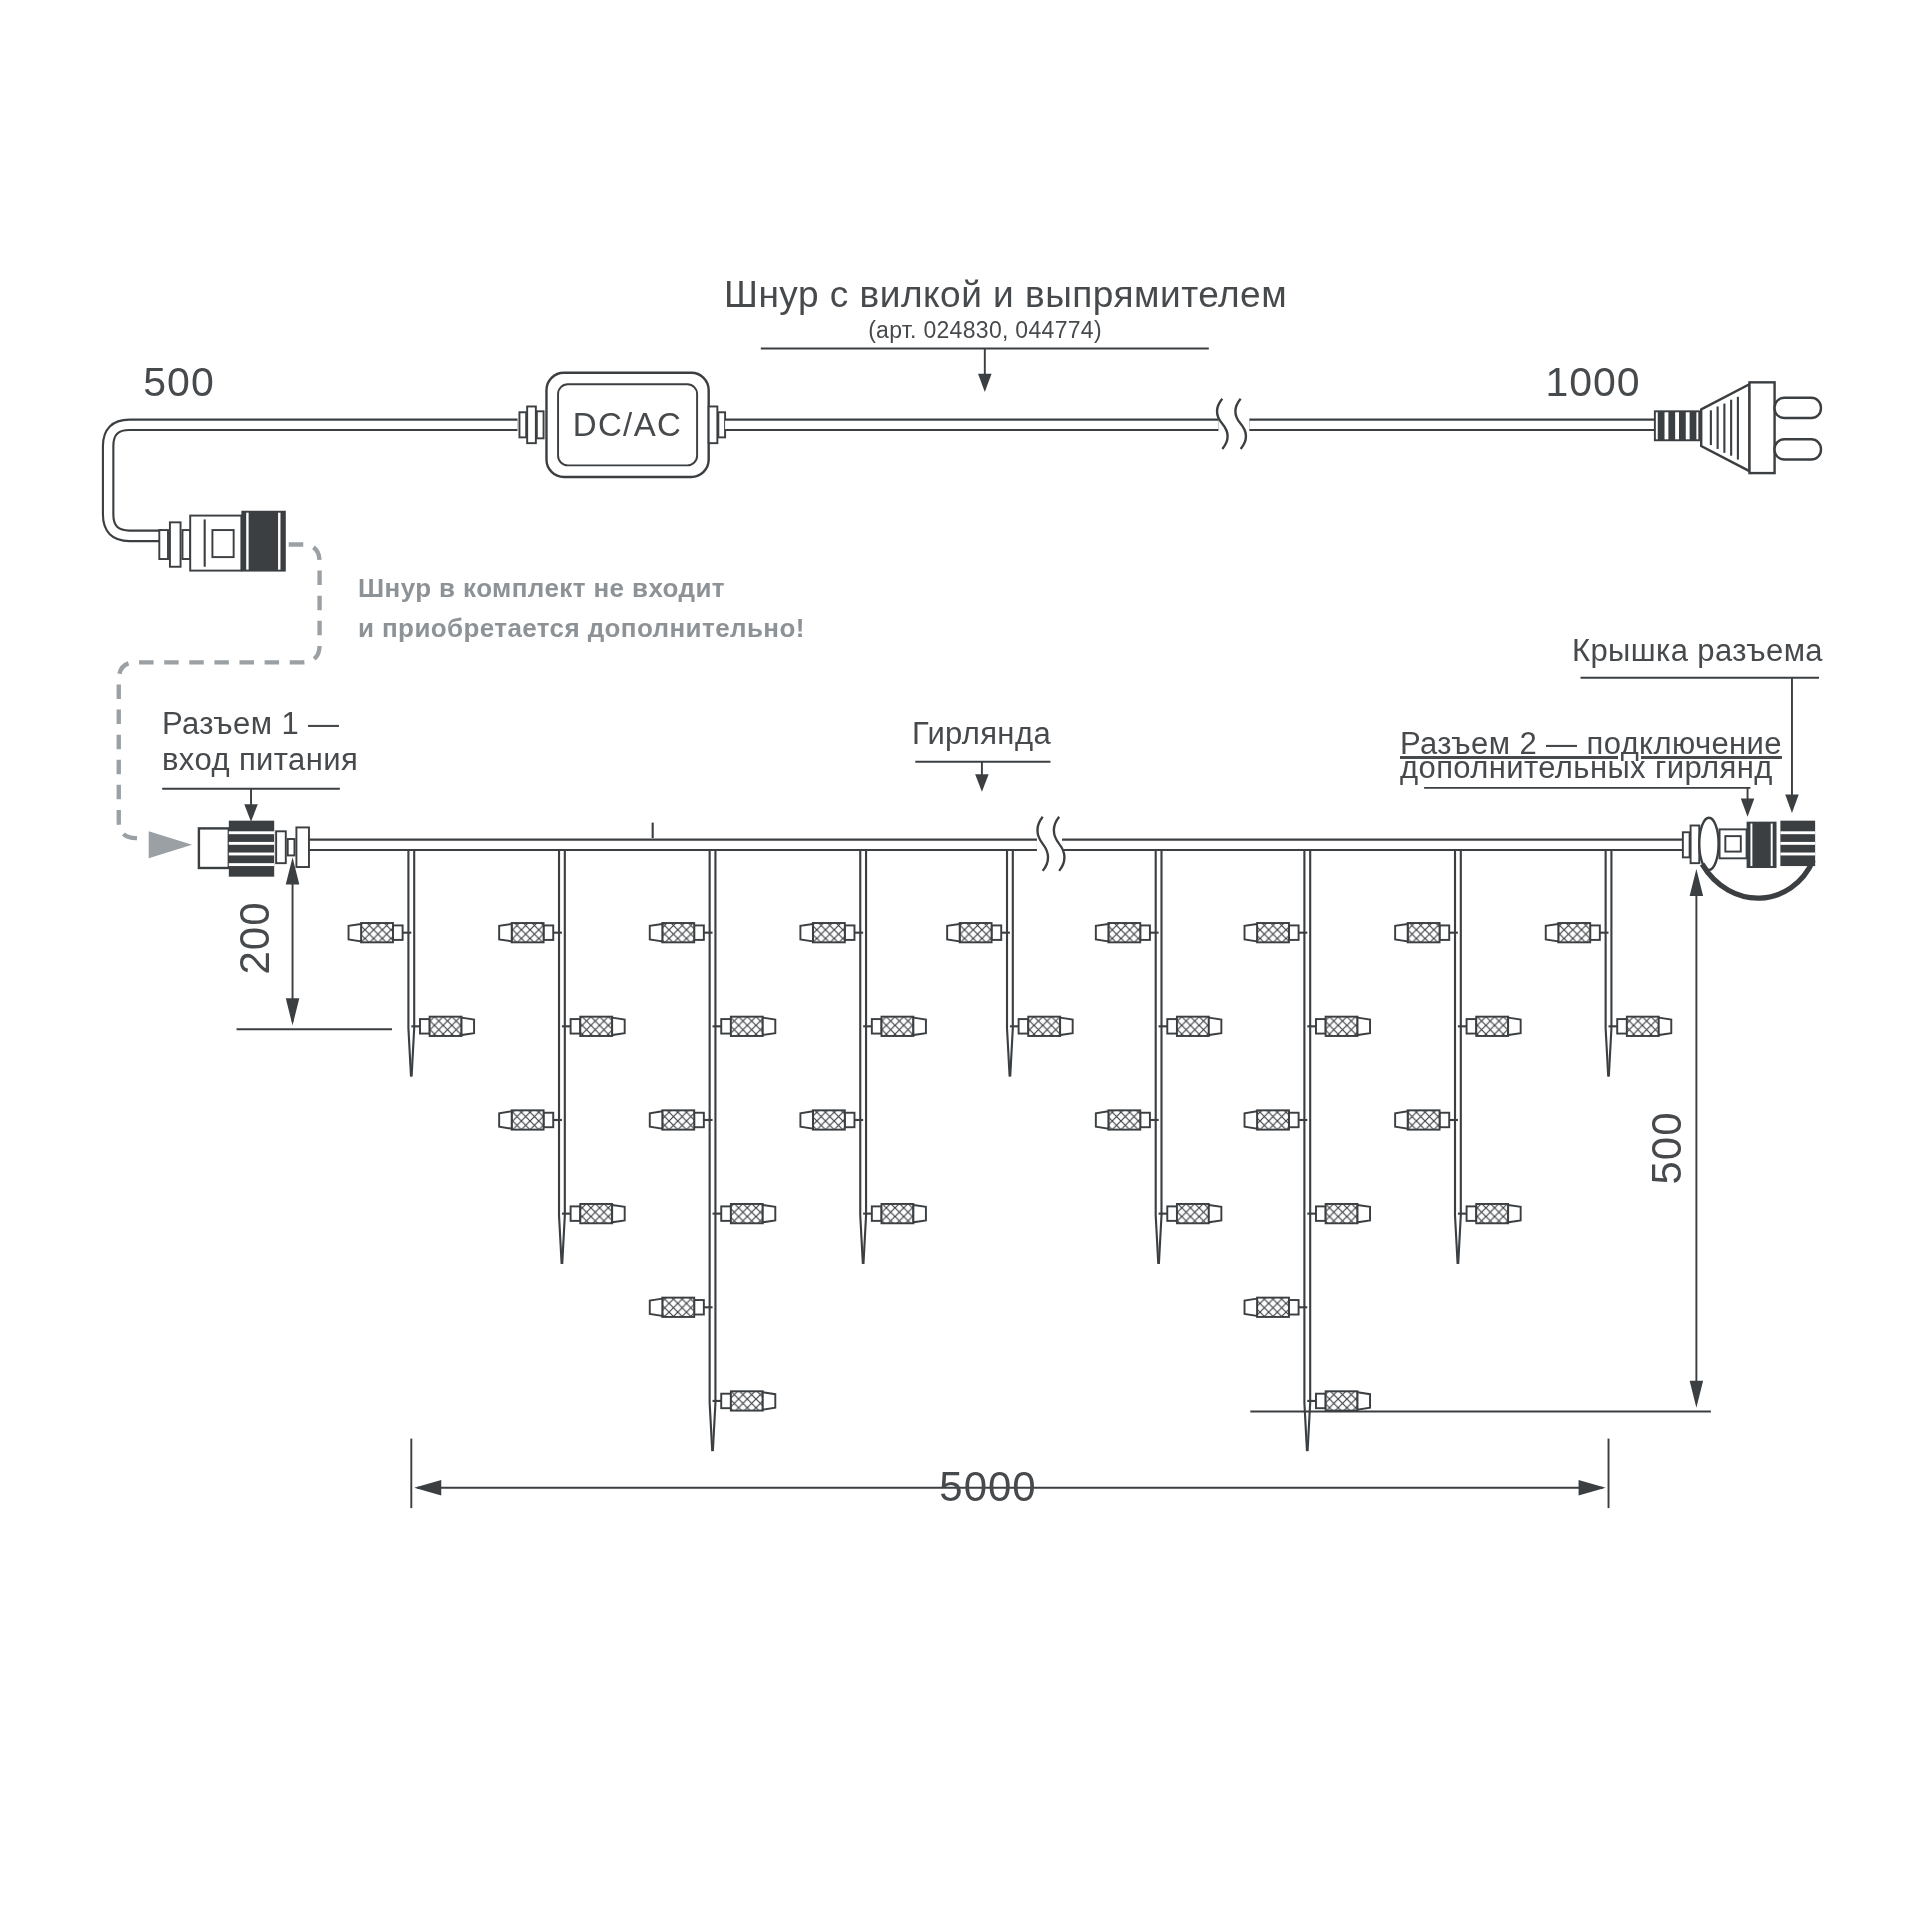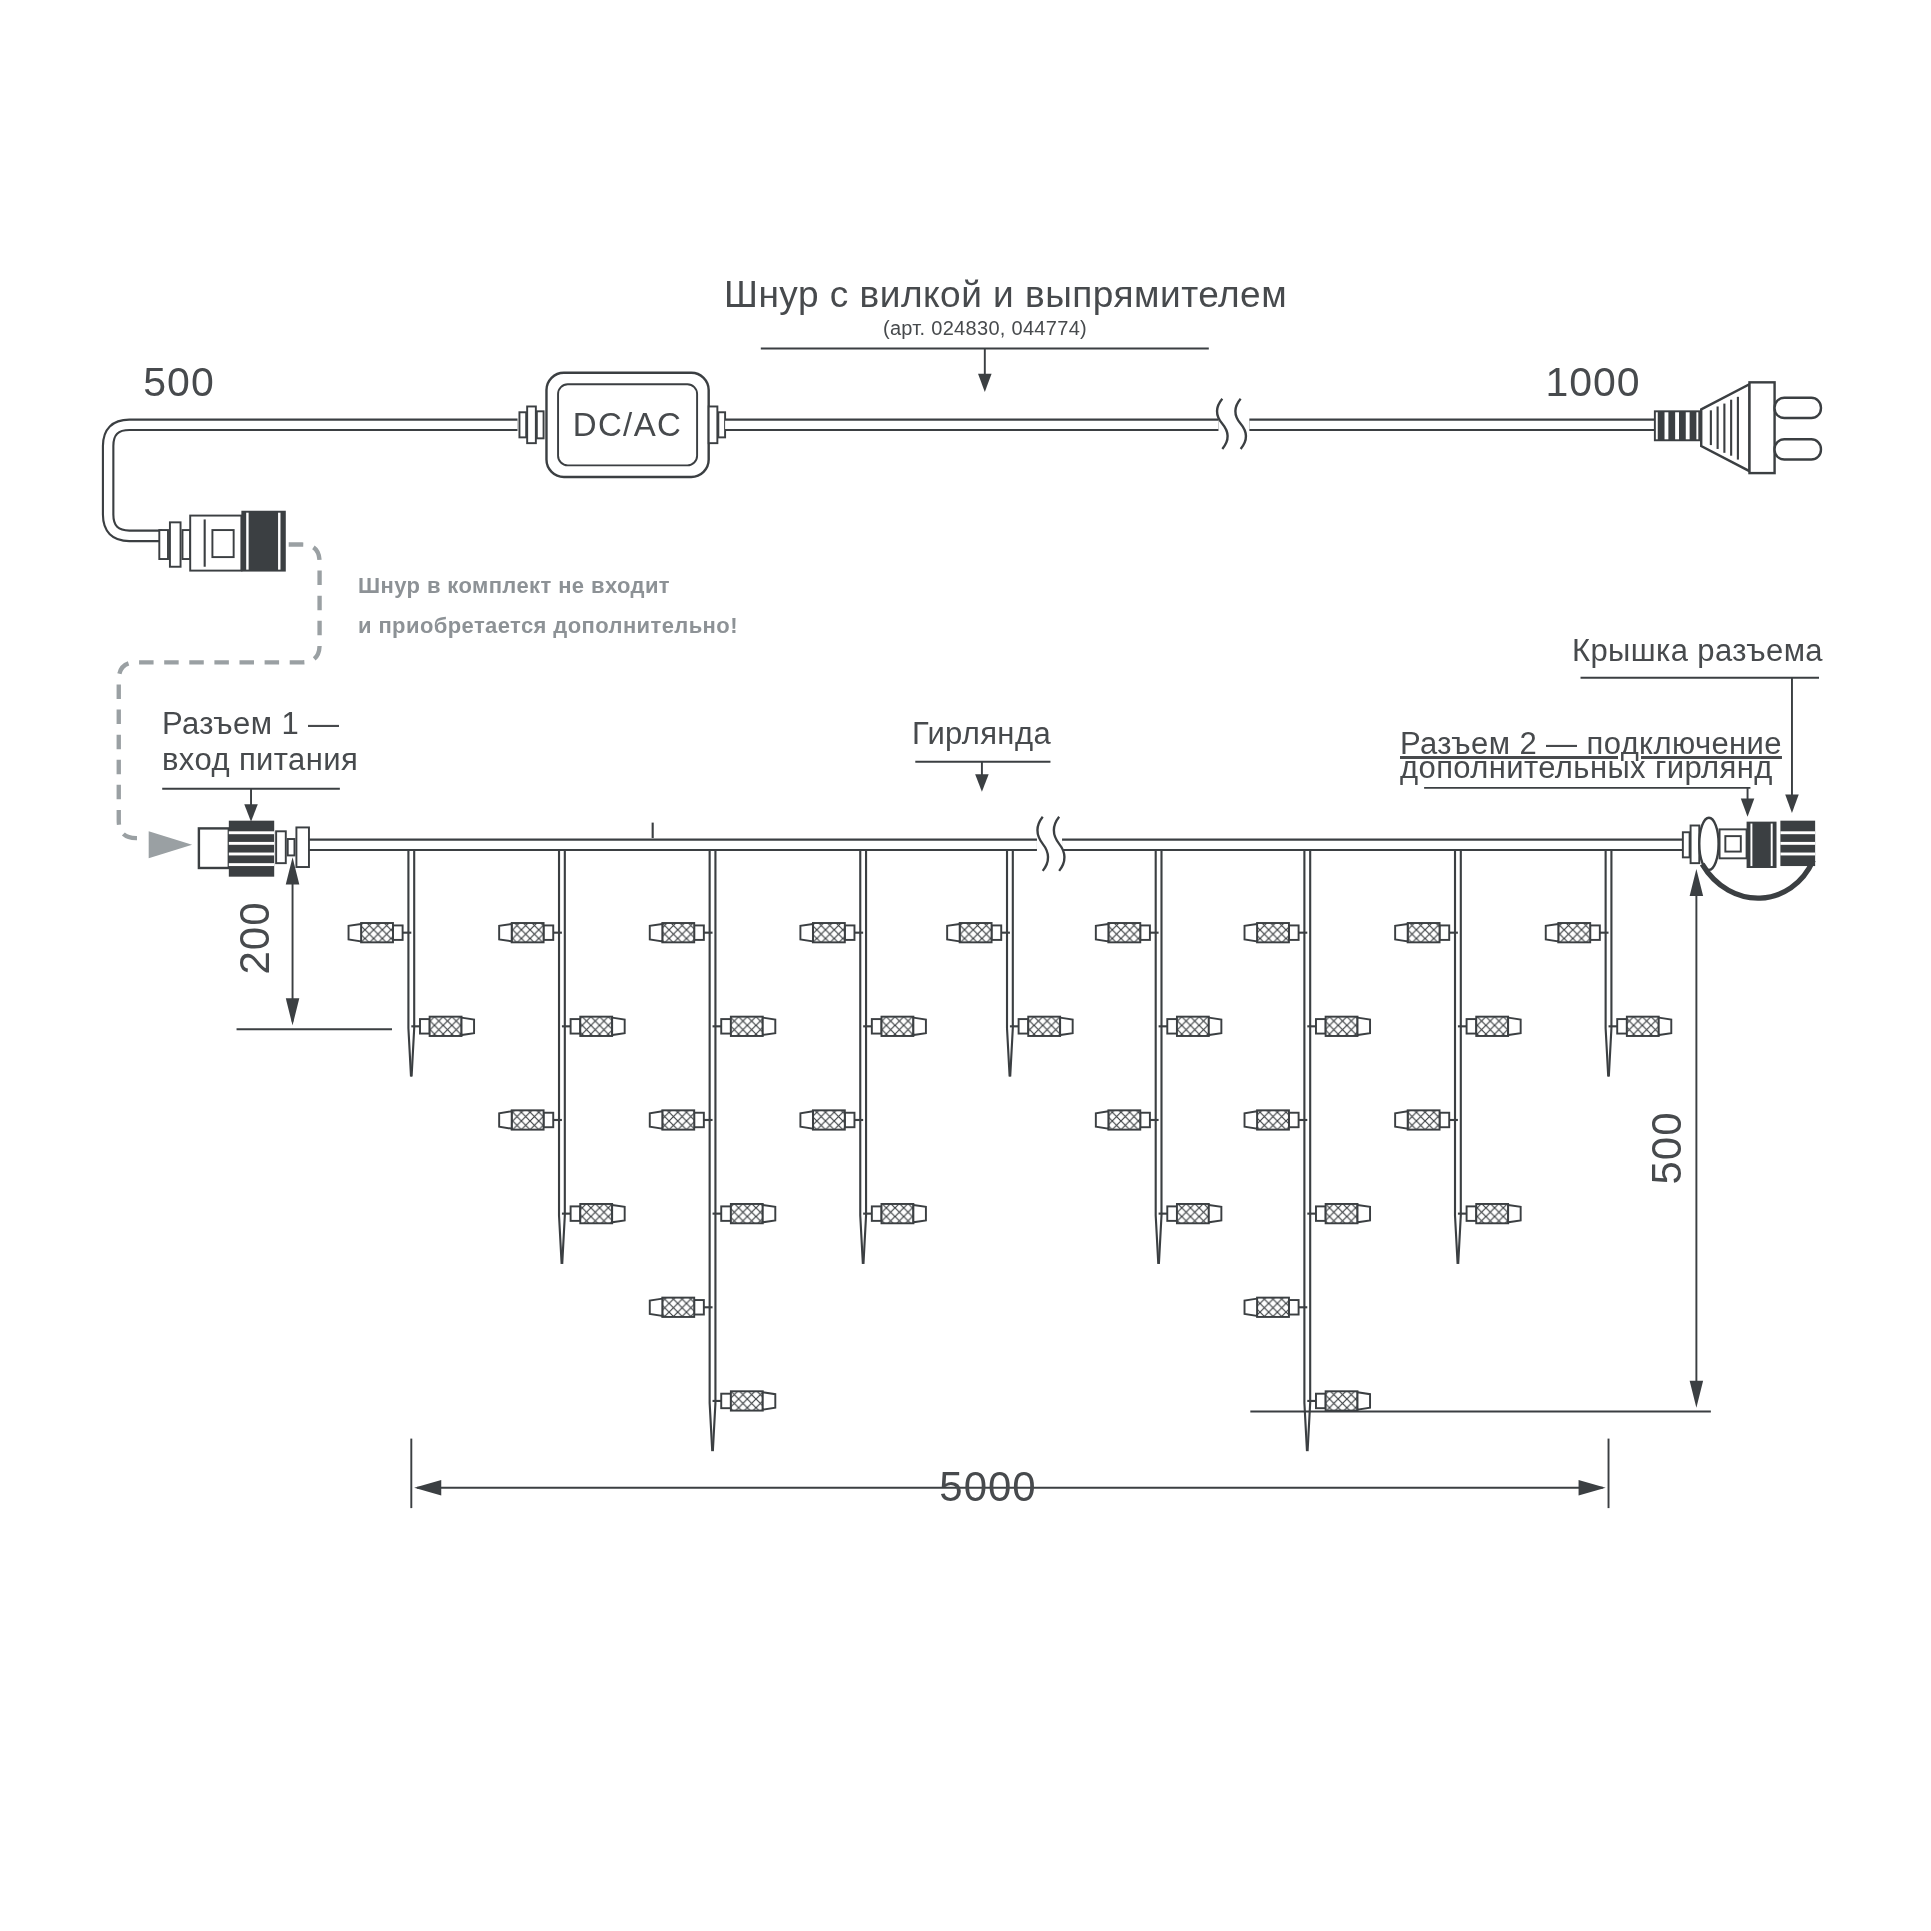--- a/index.html
+++ b/index.html
@@ -3,25 +3,25 @@
 <meta charset="utf-8">
 <style>
   html,body{margin:0;padding:0;background:#fff;}
   .canvas{position:relative;width:1931px;height:1931px;background:#ffffff;
           font-family:"Liberation Sans",sans-serif;color:#474a4d;overflow:hidden;padding-left:20px;}
   svg{position:absolute;left:0;top:0;}
   .t{position:absolute;white-space:nowrap;}
   .center{text-align:center;}
   .right{text-align:center;}
   .title{font-size:37px;letter-spacing:0.5px;}
-  .sub{font-size:20px;letter-spacing:0.3px;}
+  .sub{font-size:23px;letter-spacing:0.3px;}
   .num{font-size:41px;letter-spacing:1px;}
   .big{font-size:42px;letter-spacing:1px;}
   .lbl{font-size:31px;letter-spacing:0.4px;}
-  .note{font-size:22px;font-weight:bold;color:#8d9296;letter-spacing:0.4px;}
+  .note{font-size:26px;font-weight:bold;color:#8d9296;letter-spacing:0.4px;}
   .dcac{font-size:33px;letter-spacing:1.4px;line-height:81px;}
   .rot{transform:rotate(-90deg);transform-origin:center center;line-height:42px;}
   
   .ln{stroke:#3b3f42;stroke-width:2.2;fill:none;}
   .shape{fill:#fff;stroke:#3b3f42;stroke-width:2;}
   .shape25{fill:#fff;stroke:#3b3f42;stroke-width:2.5;}
   .hatch{fill:url(#xh);stroke:#3b3f42;stroke-width:2;}
   .tube-o{fill:none;stroke:#3b3f42;stroke-width:13;}
   .tube-i{fill:none;stroke:#ffffff;stroke-width:8.6;}
   .sq{fill:none;stroke:#3b3f42;stroke-width:2.4;}

